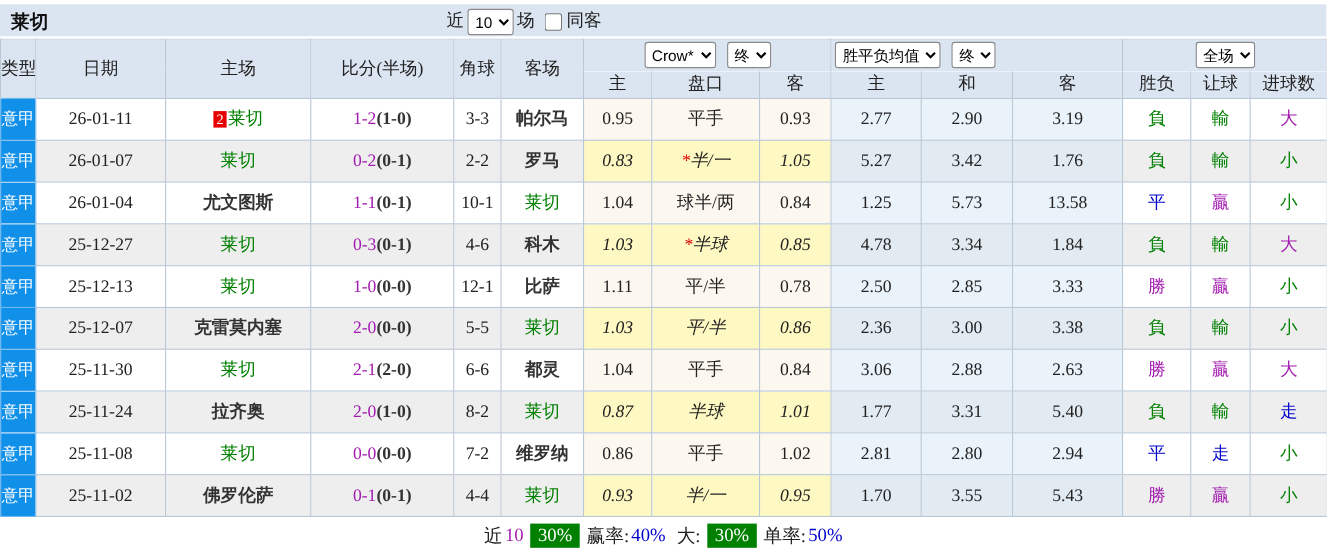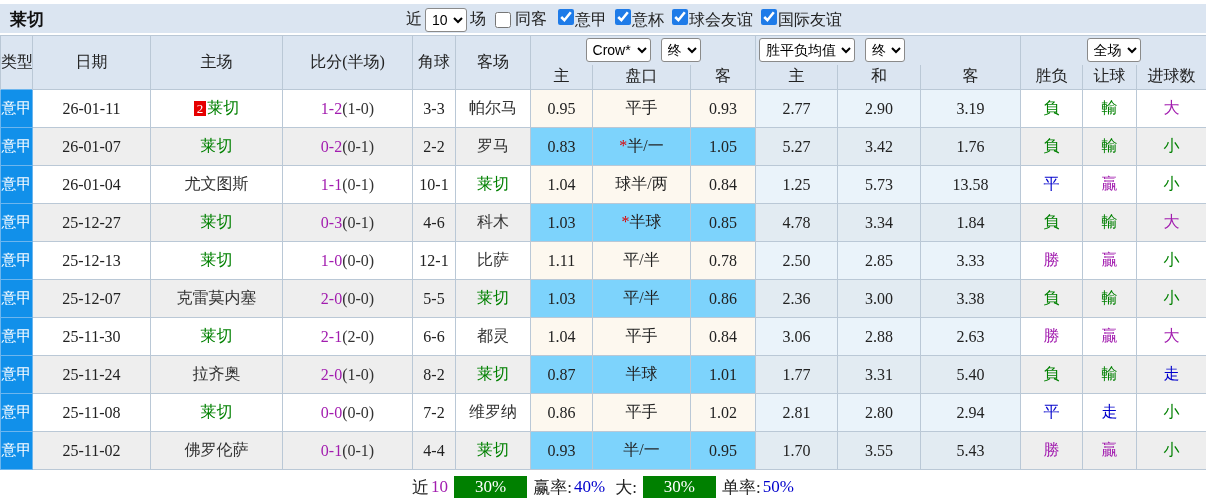--- a/index.html
+++ b/index.html
@@ -32,54 +32,53 @@
   .sel-cell { text-align:center; }
   .sel-left { text-align:left; }
   .sel-cell select { margin:0 3px; }
   td { height:38px; font-size:16px; }
 
   td.league { background:#1190ea; color:#fff; font-size:15px;
               border-color:#6db6ee; }
   tr.odd td { background:#ffffff; }
   tr.even td { background:#eeeeee; }
   tr.odd td.asia { background:#fdf8ef; }
-  tr.even td.asia { background:#7dd3fc; }
+  tr.even td.asia { background:#fef9c3;font-style:italic; }
   tr.odd td.euro { background:#eaf3fa;font-family:Liberation Serif, serif; }
   tr.even td.euro { background:#e2ebf2; }
   tr.odd td.league, tr.even td.league { background:#1190ea; }
 
   .c-red   { color:#a21caf; }
   .c-green { color:#008000; }
   .c-blue  { color:#0000cc; }
-  .c-dark  { color:#333333; }
+  .c-dark  { color:#333333;font-weight:bold; }
   .badge { display:inline-block; background:#e60000; color:#fff;
            padding:0 3px; font-size:13px; line-height:15px; margin-right:1px; }
   .star { color:#dd0000; }
 
   
   .summary { height:34px; display:flex; align-items:center; justify-content:center;
              font-size:17px; gap:2px; background:#fff; }
-  .pct-green { background:#008000; color:#fff; padding:1px 21px; margin:0 4px; }
+  .pct-green { background:#008000; color:#fff; padding:1px 7px; margin:0 4px; }
 </style>
 </head>
 <body>
 
 <div class="page">
 
   <div class="topbar">
     <span class="team-name">莱切</span>
     <div class="filter-group">
       <span>近</span>
       <select>
         <option>10</option>
       </select>
       <span>场</span>
       <input type="checkbox" style="">
       <label>同客</label>
-      <span id="league-checks"><input type="checkbox" checked="" style=""><label>意甲</label><input type="checkbox" checked="" style=""><label>意杯</label><input type="checkbox" checked="" style=""><label>球会友谊</label><input type="checkbox" checked="" style=""><label>国际友谊</label></span>
     </div>
   </div>
 
   <table>
     <colgroup>
       <col style="width:32px">
         <col style="width:118px">
         <col style="width:132px">
       <col style="width:130px">
         <col style="width:43px">

